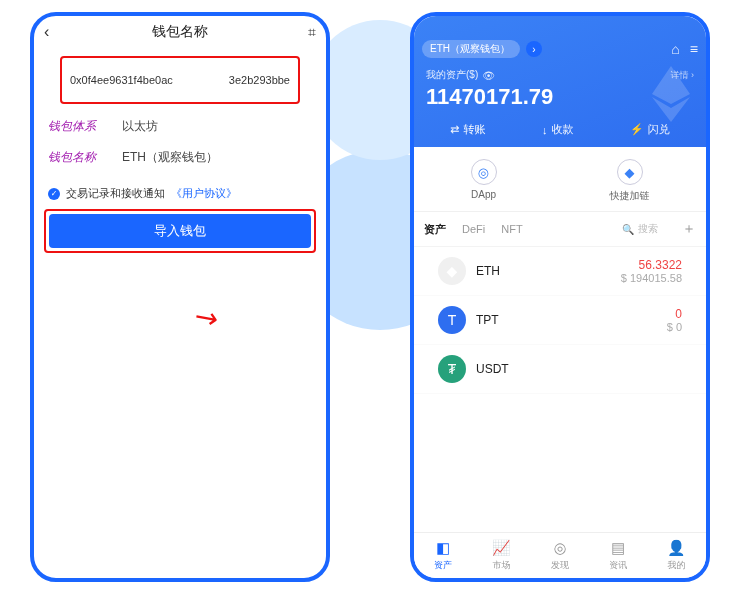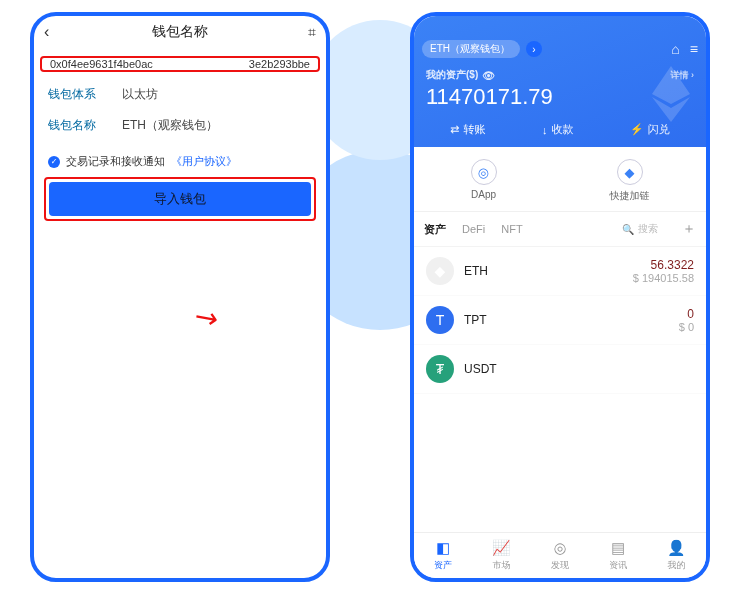--- a/index.html
+++ b/index.html
@@ -37,44 +37,44 @@
     height: 18px; font-size: 9px; color:#666; padding: 3px 10px;
     display:flex; justify-content:space-between;
   }
   .nav {
     height: 32px; display:flex; align-items:center; justify-content:center;
     position:relative; font-size:14px; font-weight:500; color:#222;
   }
   .nav .back { position:absolute; left:10px; font-size:16px; color:#333;}
   .nav .scan { position:absolute; right:10px; font-size:14px; color:#333;}
   .addr-box {
-    margin: 8px 6px; border:2px solid #e11; border-radius:4px;
-    padding: 0 8px; font-size:11px; color:#333; display:flex;
+    margin: 8px 26px; border:2px solid #e11; border-radius:4px;
+    padding: 16px 8px; font-size:11px; color:#333; display:flex;
     justify-content:space-between;
   }
   .desc {
     margin: 12px 14px 0 14px; font-size:11px; color:#888; line-height:1.6;
   }
   .row {
     margin: 14px 14px 0 14px; font-size:12px; color:#444; display:flex; gap:18px;
   }
-  .row .lab { color:#0369a1; width:56px;}
+  .row .lab { color:#a21caf; width:56px;font-style:italic;}
   .agree {
     margin: 20px 14px 0 14px; font-size:11px; color:#333; display:flex; align-items:center; gap:6px;
   }
   .agree .chk {
     width:12px;height:12px;border-radius:50%;background:#1a66ff;display:inline-flex;
     align-items:center;justify-content:center;color:#fff;font-size:8px;
   }
   .agree .link { color:#1a66ff;}
   .import-wrap {
     margin: 8px 10px; border:2px solid #e11; border-radius:4px; padding:3px;
   }
   .import-btn {
-    background:#1a66ff; color:#0f172a; height:34px; border-radius:4px;
+    background:#1a66ff; color:#ffffff; height:34px; border-radius:4px;
     display:flex;align-items:center;justify-content:center;font-size:13px;
   }
   .arrow {
     position:absolute; left:160px; top:285px; font-size:28px; color:#e11;
     transform: rotate(-35deg);
   }
 
   
   .r-top {
     background: linear-gradient(160deg,#3b82f6 0%, #2e6ef0 100%);
@@ -82,23 +82,23 @@
   }
   .r-status { height:16px; display:flex; justify-content:space-between; font-size:9px; opacity:.9;}
   .r-chainbar { display:flex; align-items:center; gap:6px; margin-top:2px;}
   .r-chip {
     background: rgba(255,255,255,.25); border-radius:11px; padding:2px 10px 2px 8px;
     font-size:10px; display:inline-flex; align-items:center; gap:4px;
   }
   .r-circle { width:16px;height:16px;border-radius:50%;background:#1a66ff;color:#fff;
     display:inline-flex;align-items:center;justify-content:center;font-size:10px;}
   .r-icons { margin-left:auto; display:flex; gap:10px; font-size:14px; opacity:.9;}
-  .r-assetlabel { font-size:10px; opacity:.85; margin:10px 4px 2px 4px; display:flex; align-items:center; gap:4px;font-weight:bold;}
+  .r-assetlabel { font-size:10px; opacity:.85; margin:10px 4px 2px 4px; display:flex; align-items:center; gap:4px;}
   .r-assetlabel .det { margin-left:auto; font-size:9px; opacity:.8;}
-  .r-balance { font-size:22px; font-weight:400; margin:0 4px 8px 4px; position:relative;}
+  .r-balance { font-size:22px; font-weight:700; margin:0 4px 8px 4px; position:relative;}
   .r-eth-bg {
     position:absolute; right:0; top:-20px; opacity:.35;
   }
   .r-actions { display:flex; justify-content:space-around; font-size:11px; padding:4px 0 0 0;}
   .r-actions .act { display:flex; gap:4px; align-items:center; opacity:.95;}
   .r-midicons {
     background:#fff; display:flex; justify-content:space-around; padding:12px 0 8px 0;
     border-bottom:1px solid #f0f0f0;
   }
   .r-mid-item { display:flex; flex-direction:column; align-items:center; gap:4px; font-size:10px; color:#666;}
@@ -107,32 +107,32 @@
     align-items:center;justify-content:center;font-size:13px;color:#3b82f6;
   }
   .r-tabs {
     display:flex; align-items:center; padding:8px 10px; font-size:11px; color:#999; gap:16px;
     border-bottom:1px solid #f3f3f3;
   }
   .r-tabs .active { color:#222; font-weight:600;}
   .r-tabs .search { margin-left:auto; font-size:10px; color:#bbb; display:flex; align-items:center; gap:3px;}
   .r-tabs .plus { color:#999; font-size:14px; margin-left:8px;}
   .token {
-    display:flex; align-items:center; padding:10px 12px; border-bottom:1px solid #fafafa;
+    display:flex; align-items:center; padding:10px 24px; border-bottom:1px solid #fafafa;
   }
   .token .tic {
     width:28px;height:28px;border-radius:50%;display:flex;align-items:center;justify-content:center;
     font-size:14px;color:#fff;margin-right:10px;
   }
   .tic-eth { background:#f0f0f0; color:#666;}
   .tic-tpt { background:#2e6ef0;}
   .tic-usdt { background:#26a17b;}
   .token .sym { font-size:12px; color:#222;}
   .token .amts { margin-left:auto; text-align:right;}
-  .token .amt { font-size:12px; color:#7f1d1d;}
+  .token .amt { font-size:12px; color:#ef4444;}
   .token .fiat { font-size:11px; color:#aaa;}
   .r-bottom {
     position:absolute; bottom:0; left:0; right:0; height:46px; background:#fff;
     border-top:1px solid #eee; display:flex; justify-content:space-around; align-items:center;
   }
   .r-bottom .bi { display:flex; flex-direction:column; align-items:center; gap:2px; font-size:9px; color:#999;}
   .r-bottom .bi.active { color:#1a66ff;}
   .r-bottom .bi .ic { font-size:15px;}
 </style>
 </head>

